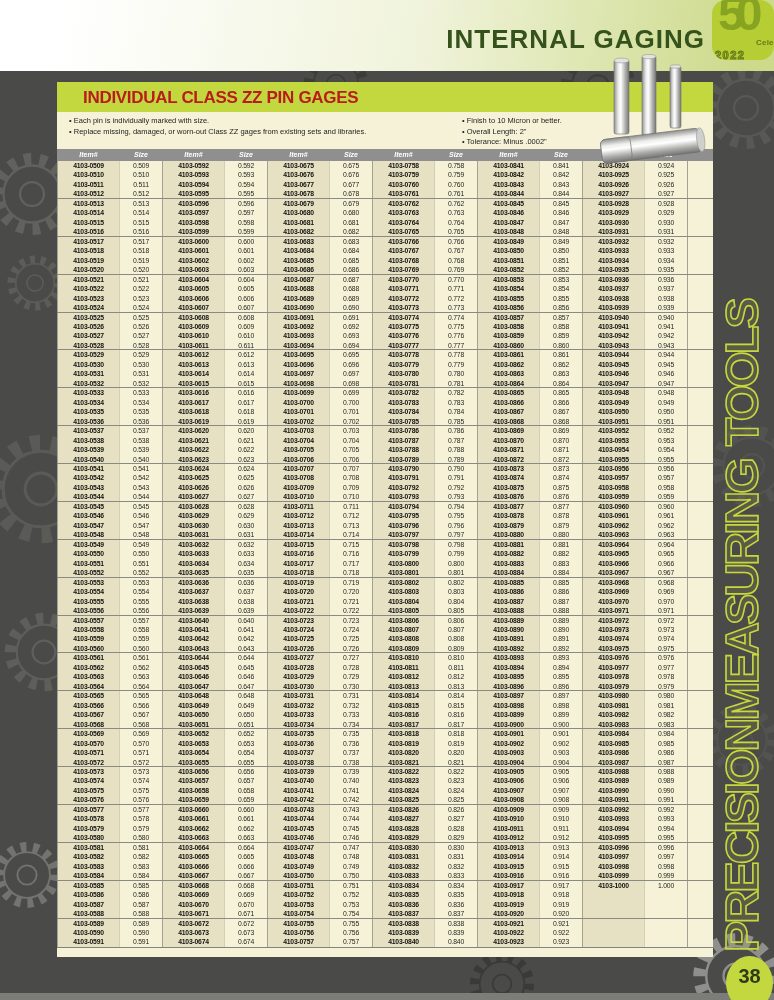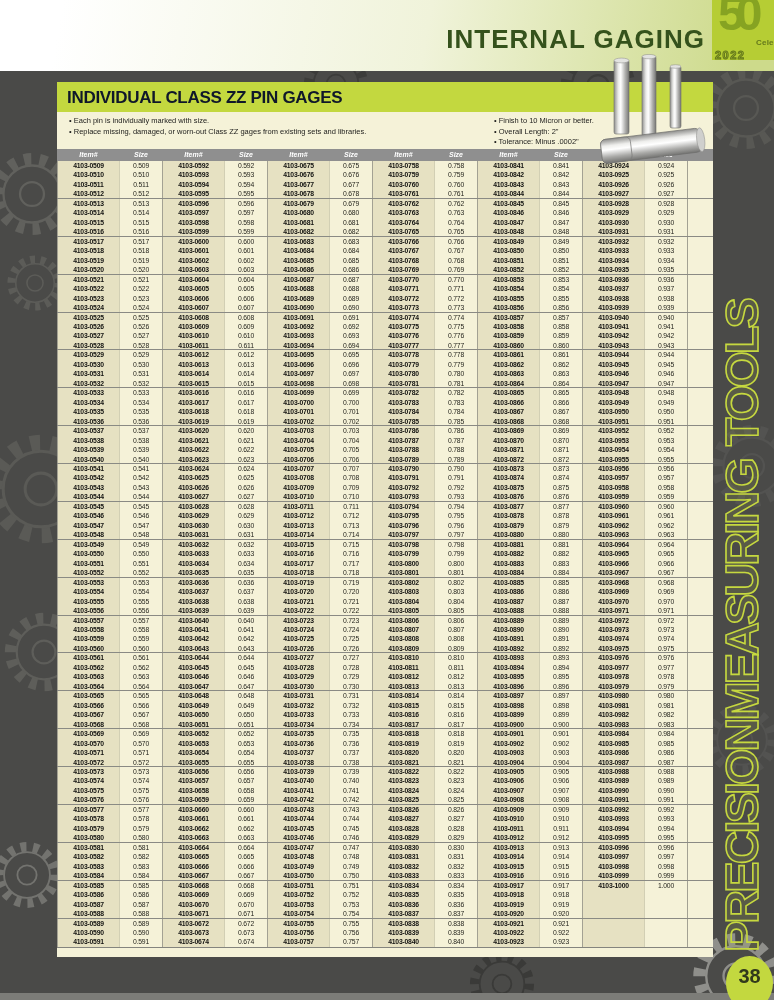--- a/index.html
+++ b/index.html
@@ -8,43 +8,43 @@
          background:#4a4a48; width:774px; height:1000px; }
 
   
   .top-band { position:absolute; left:0; top:0; width:774px; height:71px; z-index:2;
     background:linear-gradient(100deg,#ffffff 8%,#f0f3da 55%,#cdda8b 96%); }
   .top-title { position:absolute; right:69px; top:24px; font-size:26px; font-weight:bold;
     color:#35521c; letter-spacing:1px; white-space:nowrap; }
 
   
   .logo { position:absolute; left:712px; top:0; width:62px; height:60px; background:#b6cd34;
-    z-index:3; overflow:hidden; }
+    z-index:3; overflow:hidden;border-radius:14px; }
   .logo-50 { position:absolute; left:6px; top:-14px; font-size:48px; font-weight:bold;
     color:#7e9c1f; letter-spacing:-9px; opacity:.85; }
   .logo-celebrating { position:absolute; left:4px; bottom:13px; font-size:8px; font-weight:bold;
     color:#64781b; letter-spacing:.2px;margin-left:40px; }
   .logo-2022 { position:absolute; left:3px; bottom:-1px; font-size:11px; font-weight:bold;
     letter-spacing:1.5px; color:rgba(100,120,27,.15); -webkit-text-stroke:1px #64781b; }
 
   
   .gear { position:absolute; z-index:1; }
 
   
   .page { position:absolute; left:57px; top:82px; width:656px; height:875px;
     background:#f5f2d8; z-index:2; }
 
   .panel-title-bar { height:30px; background:#c3d83f; }
-  .panel-title { font-size:17px; font-weight:bold; color:#0f172a; line-height:31px;
-    padding-left:10px; letter-spacing:-.3px; white-space:nowrap; }
+  .panel-title { font-size:17px; font-weight:bold; color:#b91c1c; line-height:31px;
+    padding-left:26px; letter-spacing:-.3px; white-space:nowrap; }
 
   .bullets { position:relative; height:37px; font-size:7.5px; color:#1d1d1b; }
   .bullet-list { position:absolute; top:4px; list-style:none; }
   .bullet-list.left { left:12px; }
-  .bullet-list.right { left:405px;margin-left:32px; }
+  .bullet-list.right { left:405px; }
   .bullet-list li { line-height:10.5px; white-space:nowrap; }
   .bullet-list li::before { content:"•  "; }
 
   
   .grid-cols { display:grid; grid-template-columns:repeat(6, 63px 42px) 1fr; }
   .thead { height:12px; background:#8f8f8f; }
   .thead > div { font-size:7px; font-weight:bold; font-style:italic; color:#ffffff;
     text-align:center; line-height:12.5px; }
   .tbody { border-bottom:1px solid #84847e; }
   .trow { height:9.47px; }

